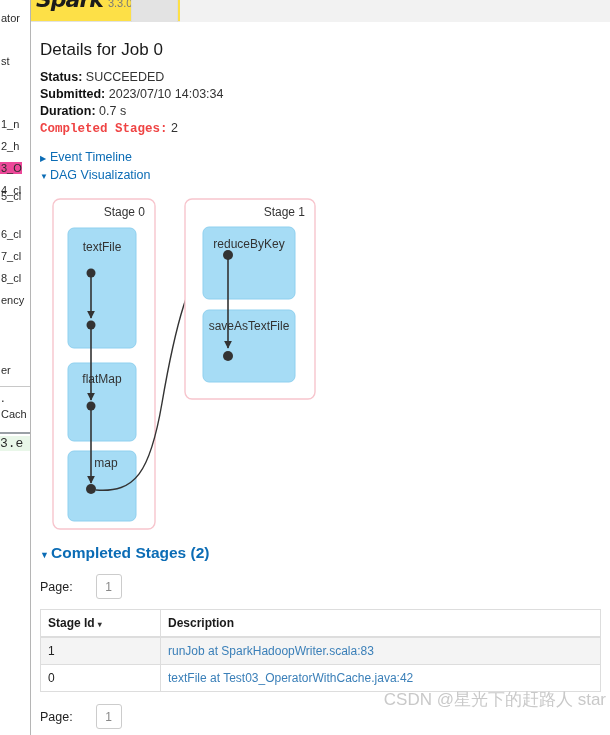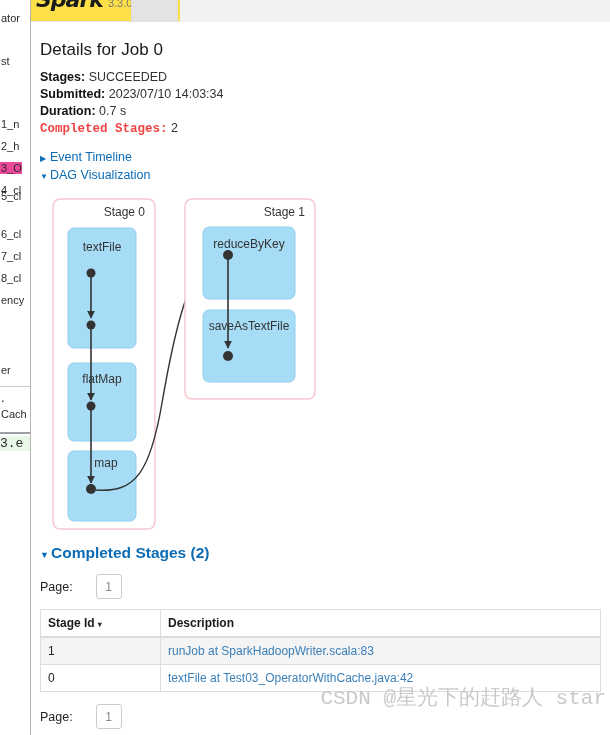--- a/index.html
+++ b/index.html
@@ -158,24 +158,24 @@
   table.stages tr.odd td { background: #f4f4f4; }
   table.stages tr.even td { background: #ffffff; }
   .cell-link { color: #3a7fb8; text-decoration: none; }
   .col-id { width: 120px; }
 
   .sort-caret { font-size: 8px; color: #333; margin-left: 3px; }
 
   .watermark {
     position: absolute;
     right: 4px; bottom: 24px;
-    font-size: 21px;
+    font-size: 17px;
     color: #c9c9c9;
     white-space: nowrap;
-    font-family: Liberation Mono, monospace;
+    font-family: Liberation Sans, sans-serif;
     z-index: 5;
     pointer-events: none;
   }
 </style>
 </head>
 <body>
 
 <div id="root">
 
   <div class="ide-bg">
@@ -209,21 +209,21 @@
       </div>
       <div class="nav-tab" style="left:100px; width:47px;"></div>
       <div class="nav-rest" style="width:430px;"></div>
     </div>
 
     <div class="content">
 
       <h1 class="page-title">Details for Job 0</h1>
 
       <div class="meta-line">
-        <b>Stages:</b>
+        <b>Status:</b>
         <span>SUCCEEDED</span>
       </div>
       <div class="meta-line">
         <b>Submitted:</b>
         <span>2023/07/10 14:03:34</span>
       </div>
       <div class="meta-line">
         <b>Duration:</b>
         <span>0.7 s</span>
       </div>

